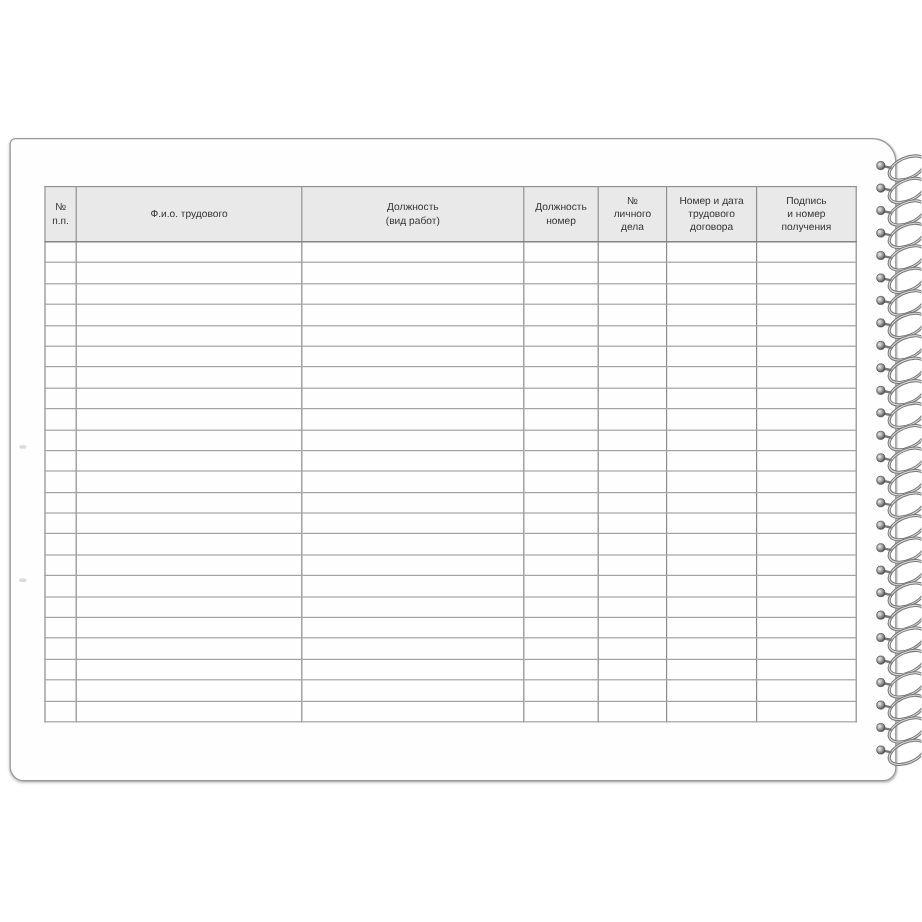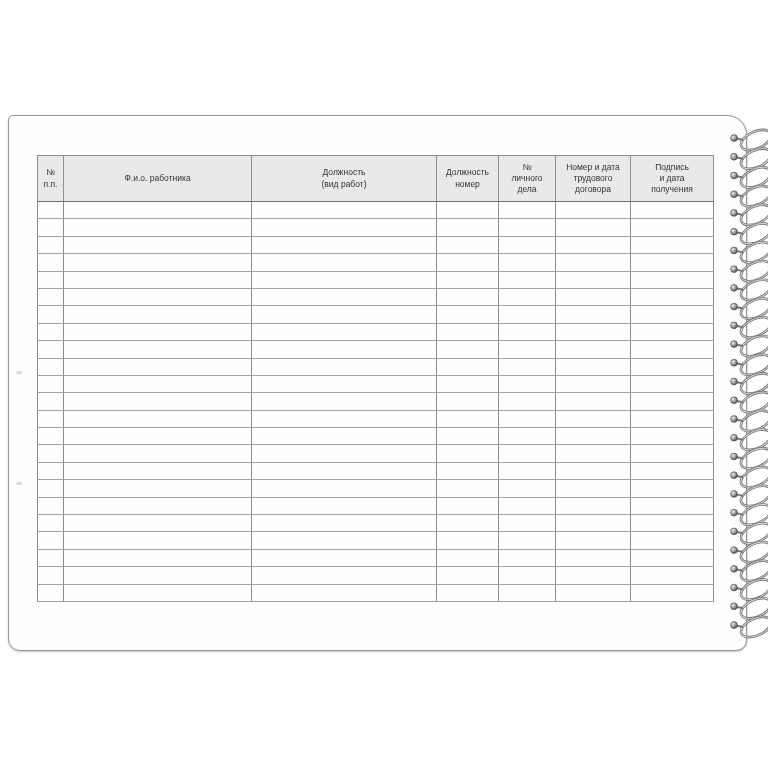--- a/index.html
+++ b/index.html
@@ -107,33 +107,33 @@
           <col class="c3">
           <col class="c4">
         <col class="c5">
           <col class="c6">
           <col class="c7">
       </colgroup>
       <thead>
         <tr>
           <th>№
 п.п.</th>
-          <th>Ф.и.о. работника</th>
+          <th>Ф.и.о. трудового</th>
           <th>Должность
 (вид работ)</th>
           <th>Должность
 номер</th>
           <th>№
 личного
 дела</th>
           <th>Номер и дата
 трудового
 договора</th>
           <th>Подпись
-и дата
+и номер
 получения</th>
         </tr>
       </thead>
       <tbody id="table-body">
           <tr>
             <td></td>
             <td></td>
             <td></td>
             <td></td>
             <td></td>

